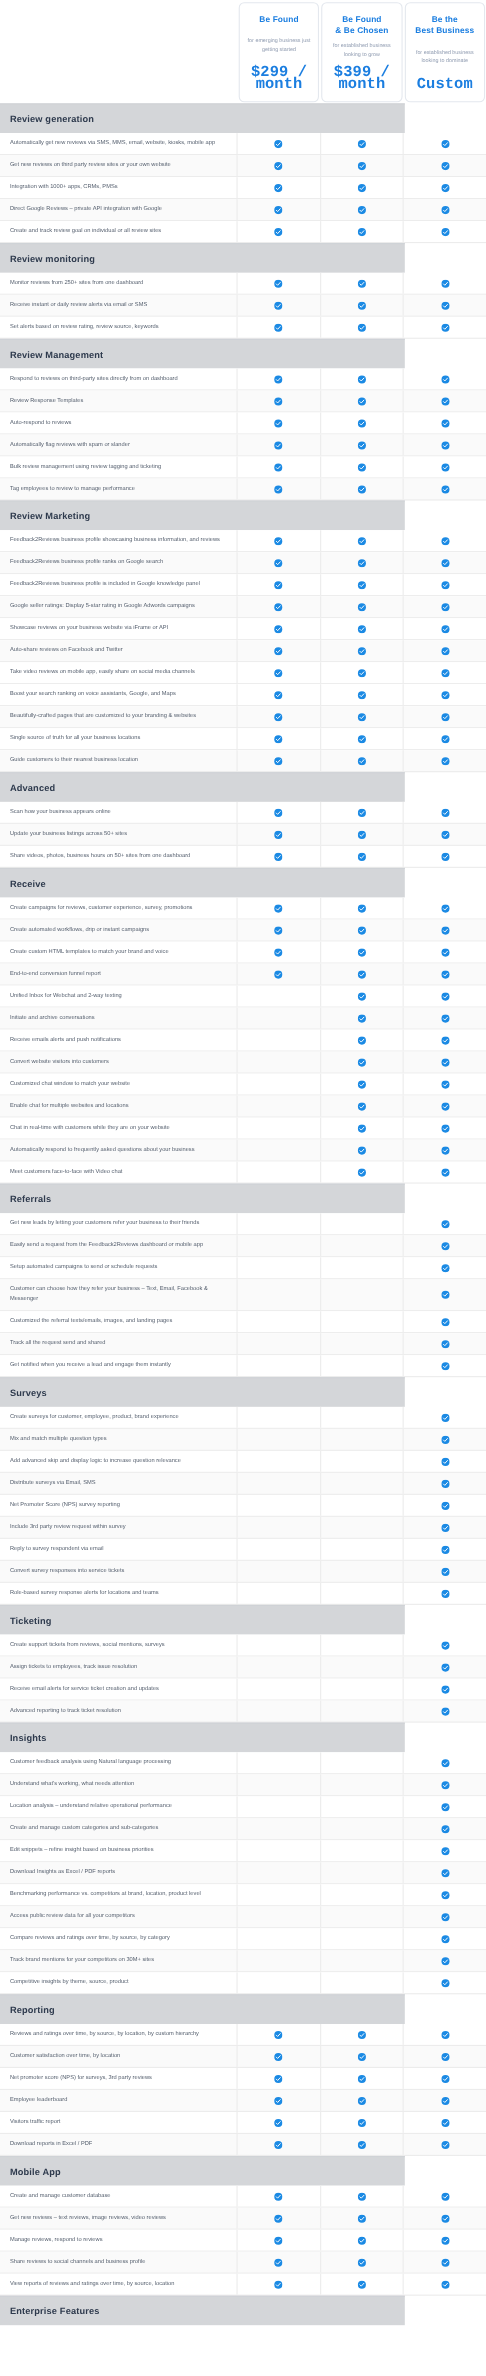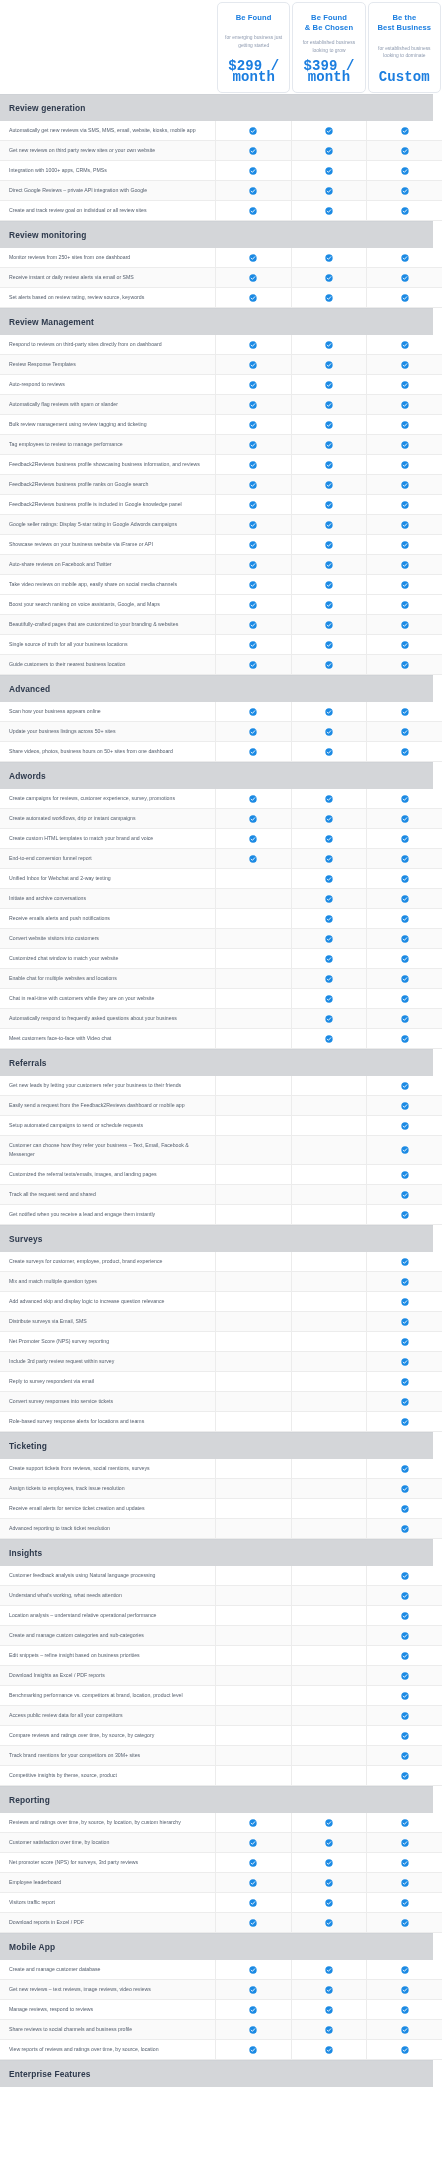--- a/index.html
+++ b/index.html
@@ -58,21 +58,21 @@
   }
 
   
   .section-head {
     background: #d4d6d9;
     color: #2e3a4d;
     font-weight: bold;
     font-size: 8.4px;
     letter-spacing: .15px;
     padding: 8px 0 8px 9px;
-    width: 433px;
+    width: 368px;
     border-top: 1px solid #cfd2d6;
   }
 
   
   .rows { width: 442px; }
   .frow {
     display: flex;
     width: 442px;
     border-bottom: 1px solid #ececec;
     background: #ffffff;
@@ -514,20 +514,21 @@
           <div class="fcell">
             <span class="check">
               <svg viewBox="0 0 24 24">
                 <circle cx="12" cy="12" r="11" fill="#1b8ae4"></circle>
                 <path d="M6.6 12.4 L10.2 16 L17.4 8.2" stroke="#ffffff" stroke-width="2.6" fill="none" stroke-linecap="round" stroke-linejoin="round"></path>
               </svg>
             </span>
           </div>
         </div>
       </div>
+      <div class="section-head">Review Marketing</div>
       <div class="rows">
         <div class="frow">
           <div class="fname">Feedback2Reviews business profile showcasing business information, and reviews</div>
           <div class="fcell">
             <span class="check">
               <svg viewBox="0 0 24 24">
                 <circle cx="12" cy="12" r="11" fill="#1b8ae4"></circle>
                 <path d="M6.6 12.4 L10.2 16 L17.4 8.2" stroke="#ffffff" stroke-width="2.6" fill="none" stroke-linecap="round" stroke-linejoin="round"></path>
               </svg>
             </span>
@@ -899,21 +900,21 @@
           <div class="fcell">
             <span class="check">
               <svg viewBox="0 0 24 24">
                 <circle cx="12" cy="12" r="11" fill="#1b8ae4"></circle>
                 <path d="M6.6 12.4 L10.2 16 L17.4 8.2" stroke="#ffffff" stroke-width="2.6" fill="none" stroke-linecap="round" stroke-linejoin="round"></path>
               </svg>
             </span>
           </div>
         </div>
       </div>
-      <div class="section-head">Adwords</div>
+      <div class="section-head">Receive</div>
       <div class="rows">
         <div class="frow">
           <div class="fname">Create campaigns for reviews, customer experience, survey, promotions</div>
           <div class="fcell">
             <span class="check">
               <svg viewBox="0 0 24 24">
                 <circle cx="12" cy="12" r="11" fill="#1b8ae4"></circle>
                 <path d="M6.6 12.4 L10.2 16 L17.4 8.2" stroke="#ffffff" stroke-width="2.6" fill="none" stroke-linecap="round" stroke-linejoin="round"></path>
               </svg>
             </span>

